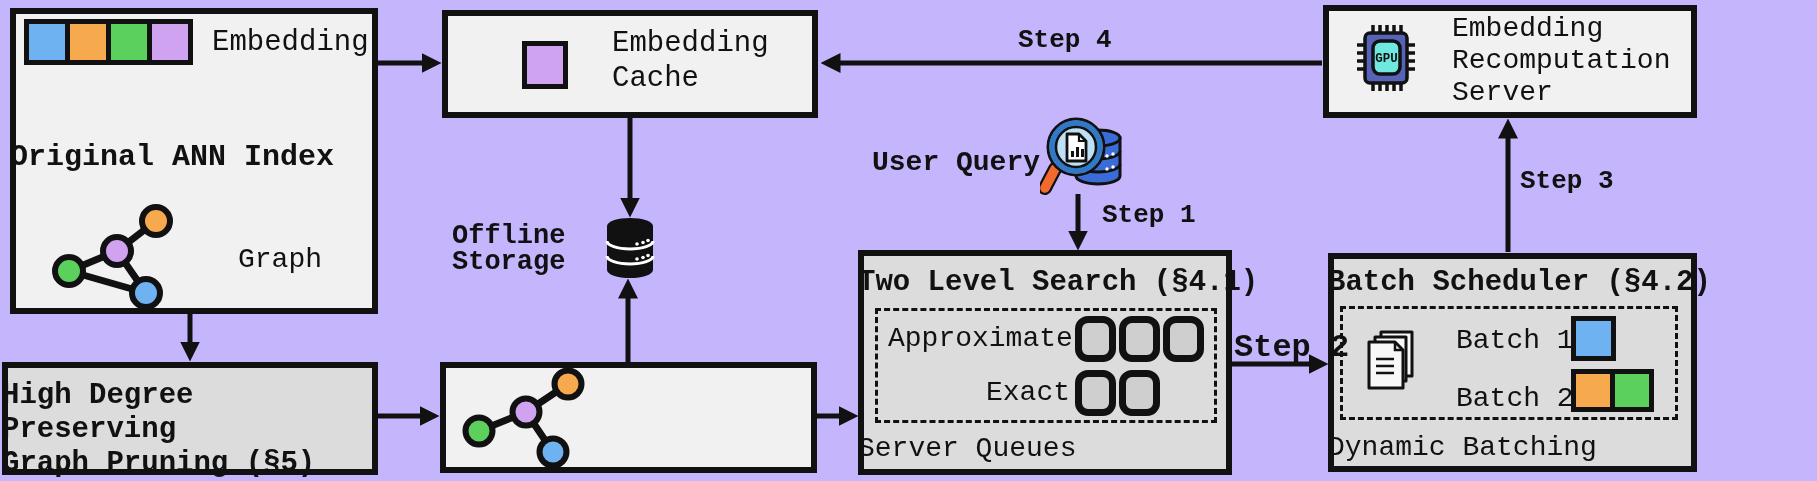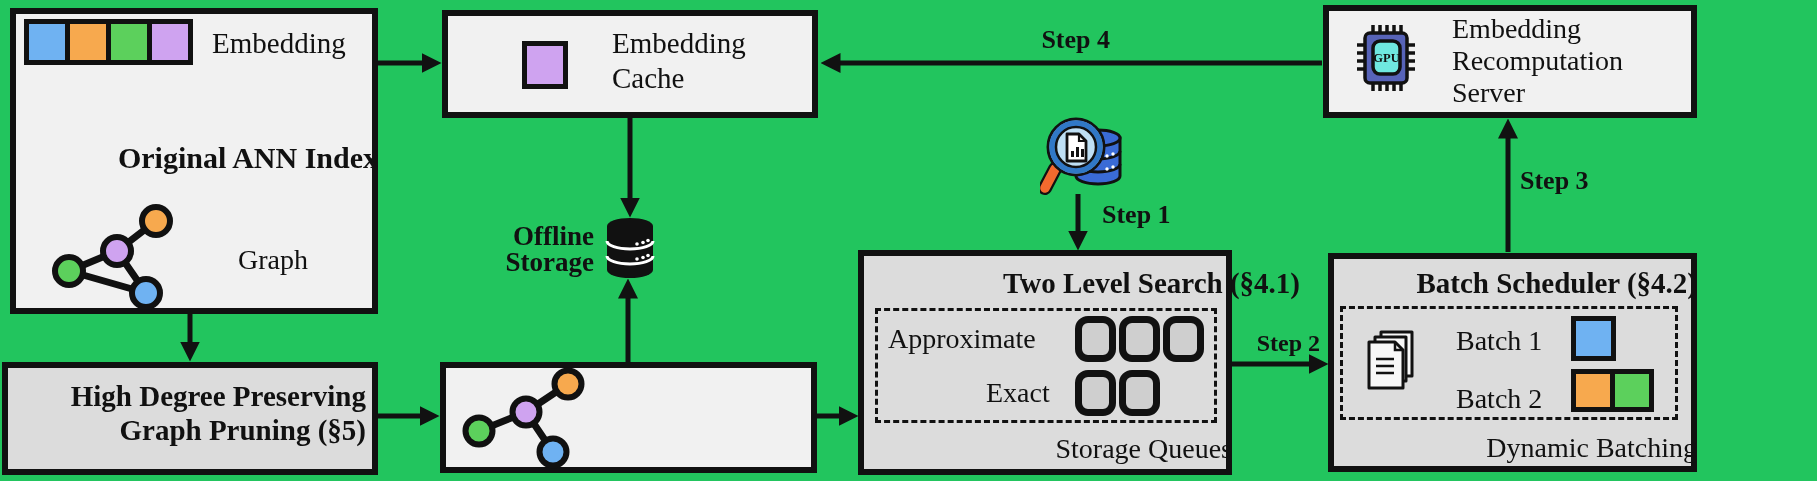--- a/index.html
+++ b/index.html
@@ -1,23 +1,23 @@
 <!DOCTYPE html>
 <html style="--ink: #111111; --boxlight: #f1f1f1; --boxdark: #dcdcdc; --queuefill: #cfcfcf; --blue: #6fb2f2; --orange: #f7a94e; --green: #5cd05c; --purple: #cfa3f0; --chipbody: #5763b8; --chipcore: #6fe8e0; --dbblue: #3a6bd6; --lensblue: #bfe0f5; --rimblue: #3178c6; --handleorange: #f26a2e;"><head>
 <meta charset="utf-8">
 <style>
   html,body{margin:0;padding:0;background:#fff}
-  .canvas{position:relative;width:1817px;height:481px;background:#22c55e;font-family:Liberation Serif, serif;color:#111;overflow:hidden}
+  .canvas{position:relative;width:1817px;height:481px;background:#c4b5fd;font-family:Liberation Mono, monospace;color:#111;overflow:hidden}
   .abs{position:absolute}
   .layer{position:absolute;left:0;top:0}
   .box{position:absolute;border:6px solid #111;background:var(--boxlight,#f1f1f1);box-sizing:border-box}
   .dark{background:var(--boxdark,#dcdcdc)}
   .t{position:absolute;font-size:28px;line-height:1.18;white-space:nowrap}
   .b{font-weight:700}
-  .ctr{text-align:right}
+  .ctr{text-align:left}
   .dashed{position:absolute;border:3px dashed #111;box-sizing:border-box}
   .qrow{position:absolute;display:flex;gap:3px}
   .qsq{width:41px;height:46px;border:7px solid #111;border-radius:13px;background:var(--queuefill,#cfcfcf);box-sizing:border-box}
   .cellframe{position:absolute;display:flex;gap:5px;background:#111;padding:5px}
   .c-blue{background:var(--blue,#6fb7f5)}
   .c-orange{background:var(--orange,#f7a94e)}
   .c-green{background:var(--green,#5cd65c)}
   .c-purple{background:var(--purple,#cfa3f0)}
   .n-blue{fill:var(--blue,#6fb7f5)}
   .n-orange{fill:var(--orange,#f7a94e)}
@@ -113,20 +113,21 @@
   <svg class="abs" style="left:456px;top:366px" width="130" height="105" viewBox="0 0 130 105">
     <line class="edge" x1="23" y1="65" x2="70" y2="46"></line>
     <line class="edge" x1="70" y1="46" x2="112" y2="18"></line>
     <line class="edge" x1="70" y1="46" x2="97" y2="86"></line>
     <circle class="node n-orange" cx="112" cy="18" r="13.5"></circle>
     <circle class="node n-purple" cx="70" cy="46" r="13.5"></circle>
     <circle class="node n-green" cx="23" cy="65" r="13.5"></circle>
     <circle class="node n-blue" cx="97" cy="86" r="13.5"></circle>
   </svg>
 
+  <div class="t b" style="left:872px;top:146px">User Query</div>
   <svg class="abs" style="left:1040px;top:114px" width="84" height="84" viewBox="0 0 84 84">
     <g>
       <path d="M36 24 v38 a22 8 0 0 0 44 0 v-38 z" fill="var(--dbblue,#3a6bd6)" stroke="#111" stroke-width="3"></path>
       <ellipse cx="58" cy="24" rx="22" ry="8" fill="var(--dbblue,#3a6bd6)" stroke="#111" stroke-width="3"></ellipse>
       <path d="M36 37 a22 8 0 0 0 44 0" fill="none" stroke="#111" stroke-width="3"></path>
       <path d="M36 50 a22 8 0 0 0 44 0" fill="none" stroke="#111" stroke-width="3"></path>
       <g fill="#fff">
         <circle cx="67" cy="42" r="1.7"></circle>
           <circle cx="73" cy="40" r="1.7"></circle>
         <circle cx="67" cy="55" r="1.7"></circle>
@@ -159,21 +160,21 @@
   <div class="qrow" style="left:1075px;top:316px">
     <span class="qsq"></span>
     <span class="qsq"></span>
     <span class="qsq"></span>
   </div>
   <div class="t" style="left:986px;top:376px">Exact</div>
   <div class="qrow" style="left:1075px;top:370px">
     <span class="qsq"></span>
     <span class="qsq"></span>
   </div>
-  <div class="t ctr" style="left:858px;width:374px;top:432px">Storage Queues</div>
+  <div class="t ctr" style="left:858px;width:374px;top:432px">Server Queues</div>
 
   <div class="t b ctr" style="left:1328px;width:369px;top:266px;font-size:29px">Batch Scheduler (§4.2)</div>
   <div class="dashed" style="left:1340px;top:306px;width:338px;height:114px"></div>
   <svg class="abs" style="left:1364px;top:330px" width="58" height="66" viewBox="0 0 58 66">
     <g fill="#f8f8f8" stroke="#111" stroke-width="3" stroke-linejoin="round">
       <rect x="17" y="2" width="31" height="44"></rect>
       <rect x="11" y="7" width="31" height="44"></rect>
       <path d="M5 12 h26 l8 8 v38 h-34 z"></path>
     </g>
     <path d="M31 12 v8 h8" fill="none" stroke="#111" stroke-width="2.5"></path>
@@ -219,17 +220,17 @@
     <rect x="21" y="21" width="27" height="33" rx="7" fill="var(--chipcore,#6fe8e0)" stroke="#111" stroke-width="3.5"></rect>
     <text x="34.5" y="42" text-anchor="middle" font-size="12.5" font-weight="bold" fill="#111">GPU</text>
   </svg>
   <div class="abs" style="left:1452px;top:13px;font-size:28px;line-height:32px">
     <div>Embedding</div>
     <div>Recomputation</div>
     <div>Server</div>
   </div>
 
   <div class="t b" style="left:1102px;top:200px;font-size:26px">Step 1</div>
-  <div class="t b ctr" style="left:1234px;width:86px;top:329px;font-size:24px">Step 2</div>
+  <div class="t b ctr" style="left:1234px;width:86px;top:329px;font-size:32px">Step 2</div>
   <div class="t b" style="left:1520px;top:166px;font-size:26px">Step 3</div>
   <div class="t b ctr" style="left:1018px;width:92px;top:25px;font-size:26px">Step 4</div>
 
 </div>
 
 </body></html>

